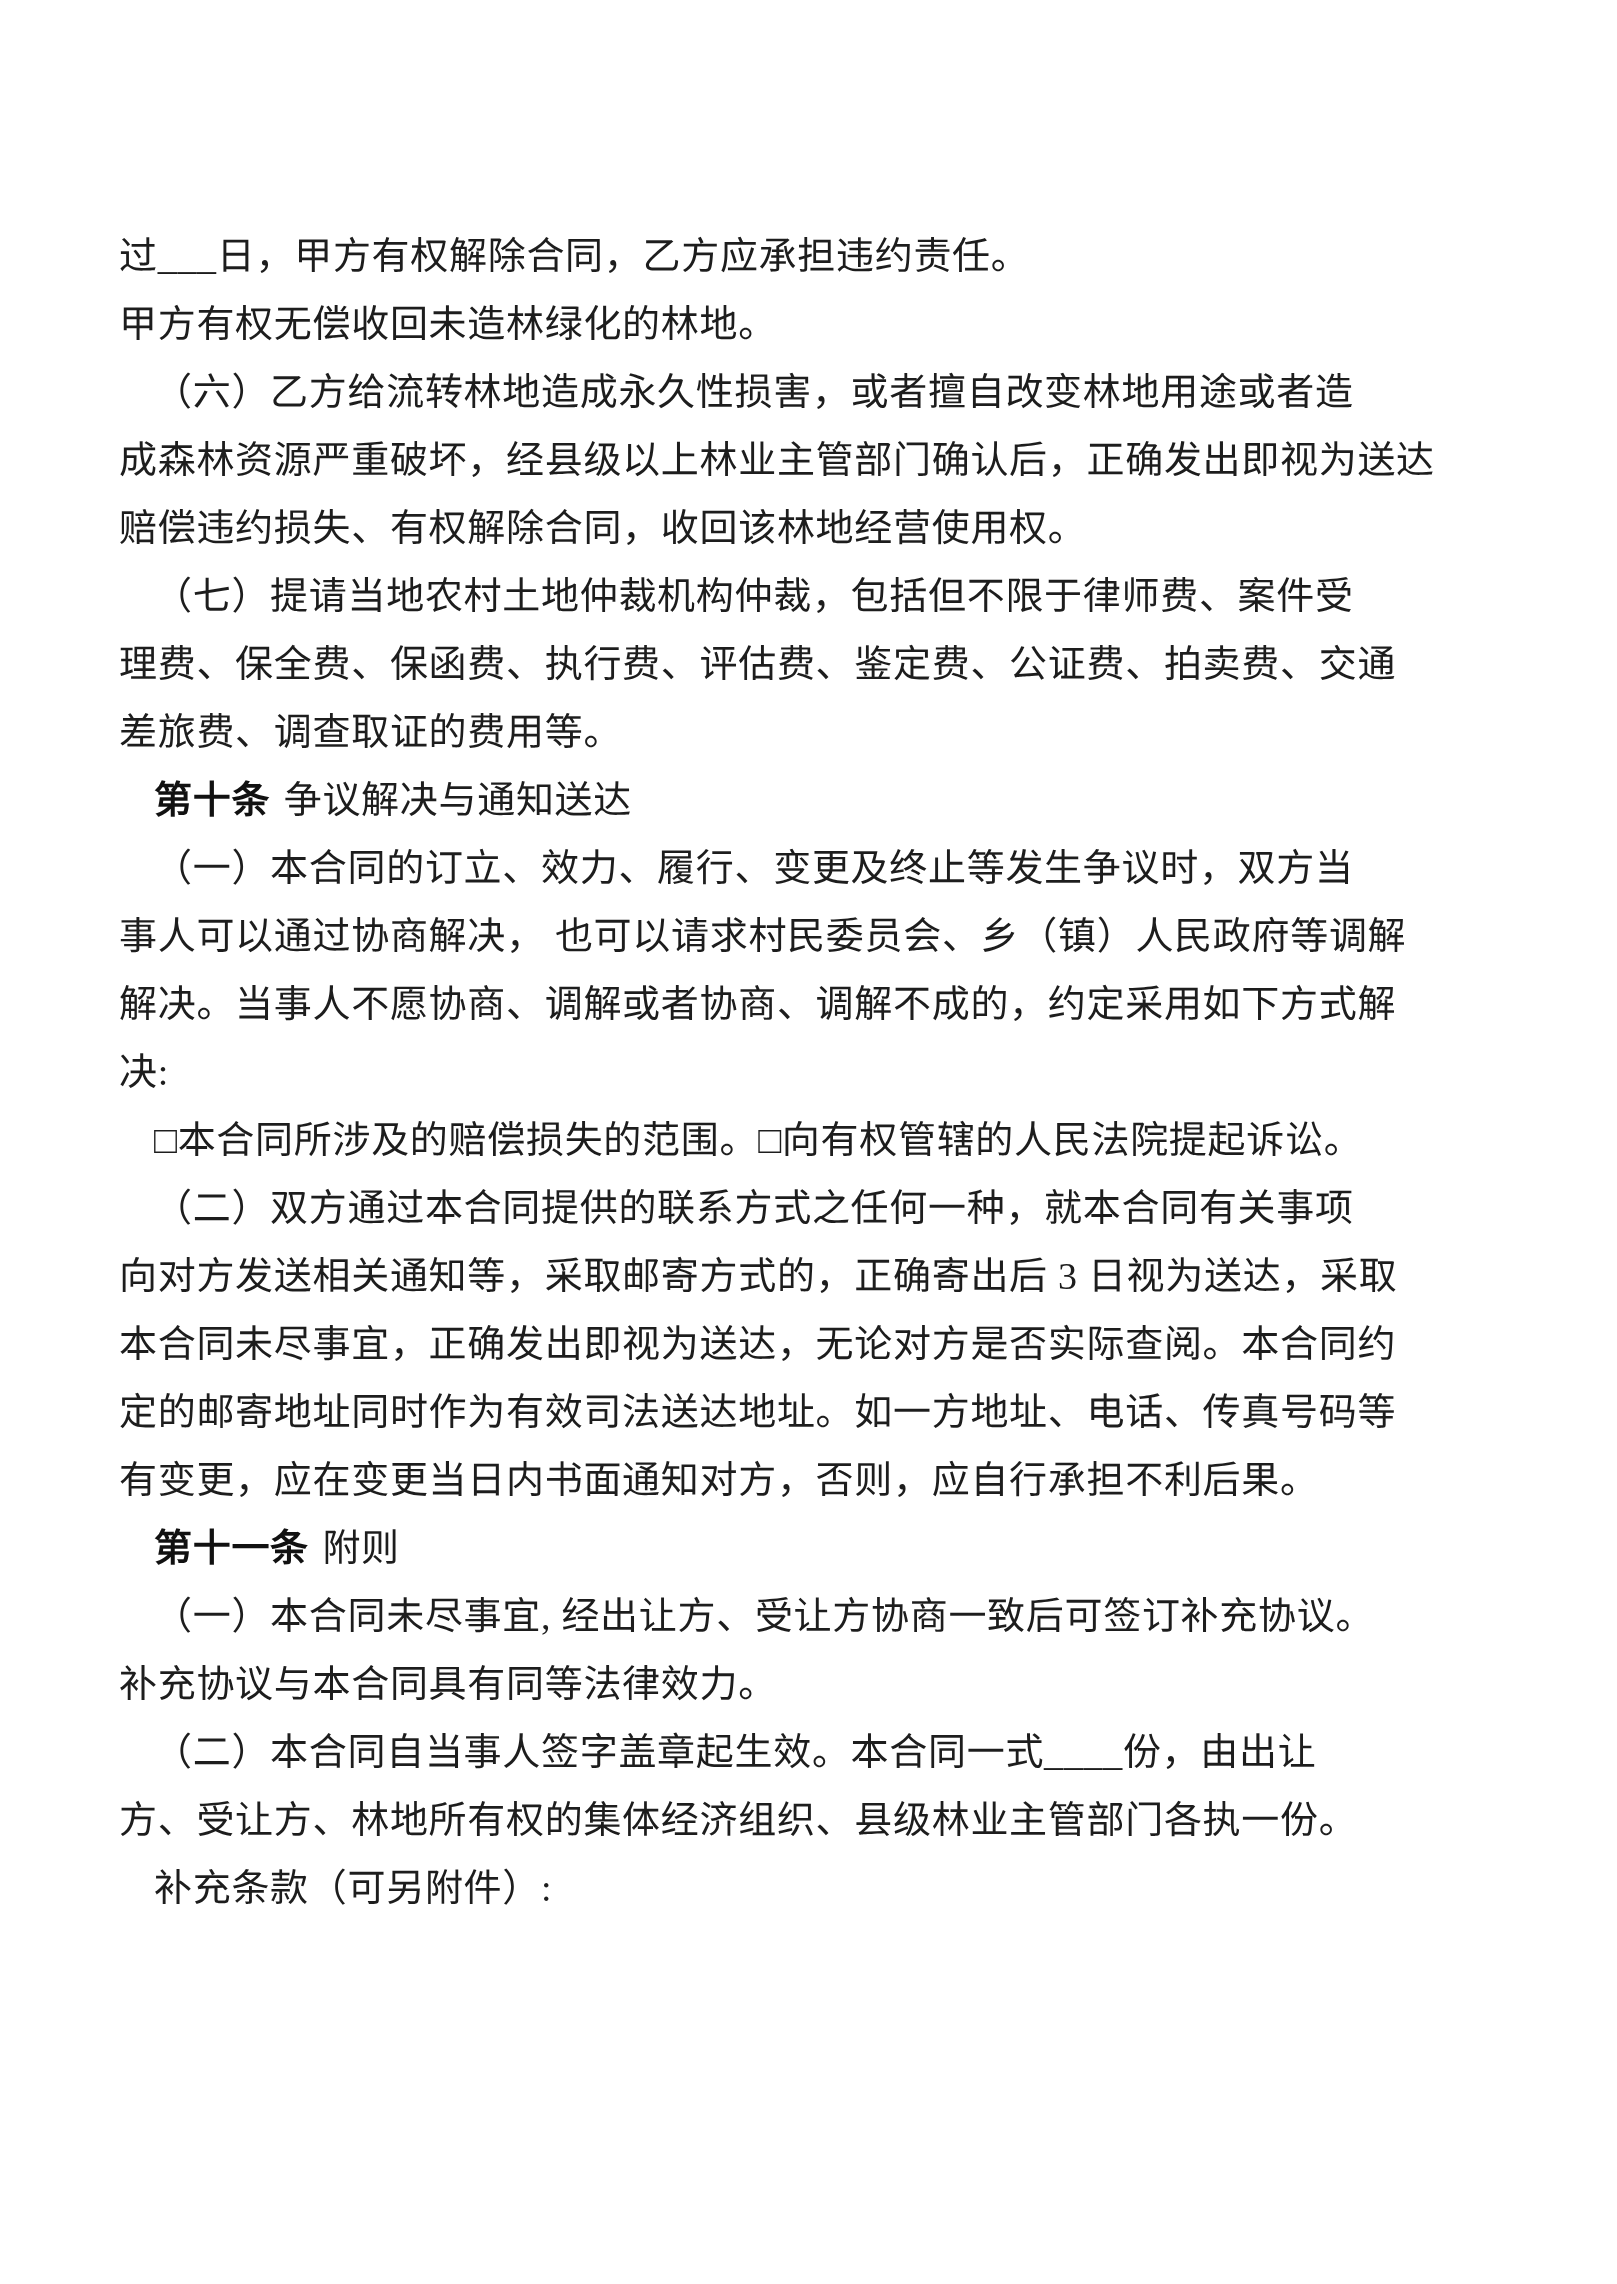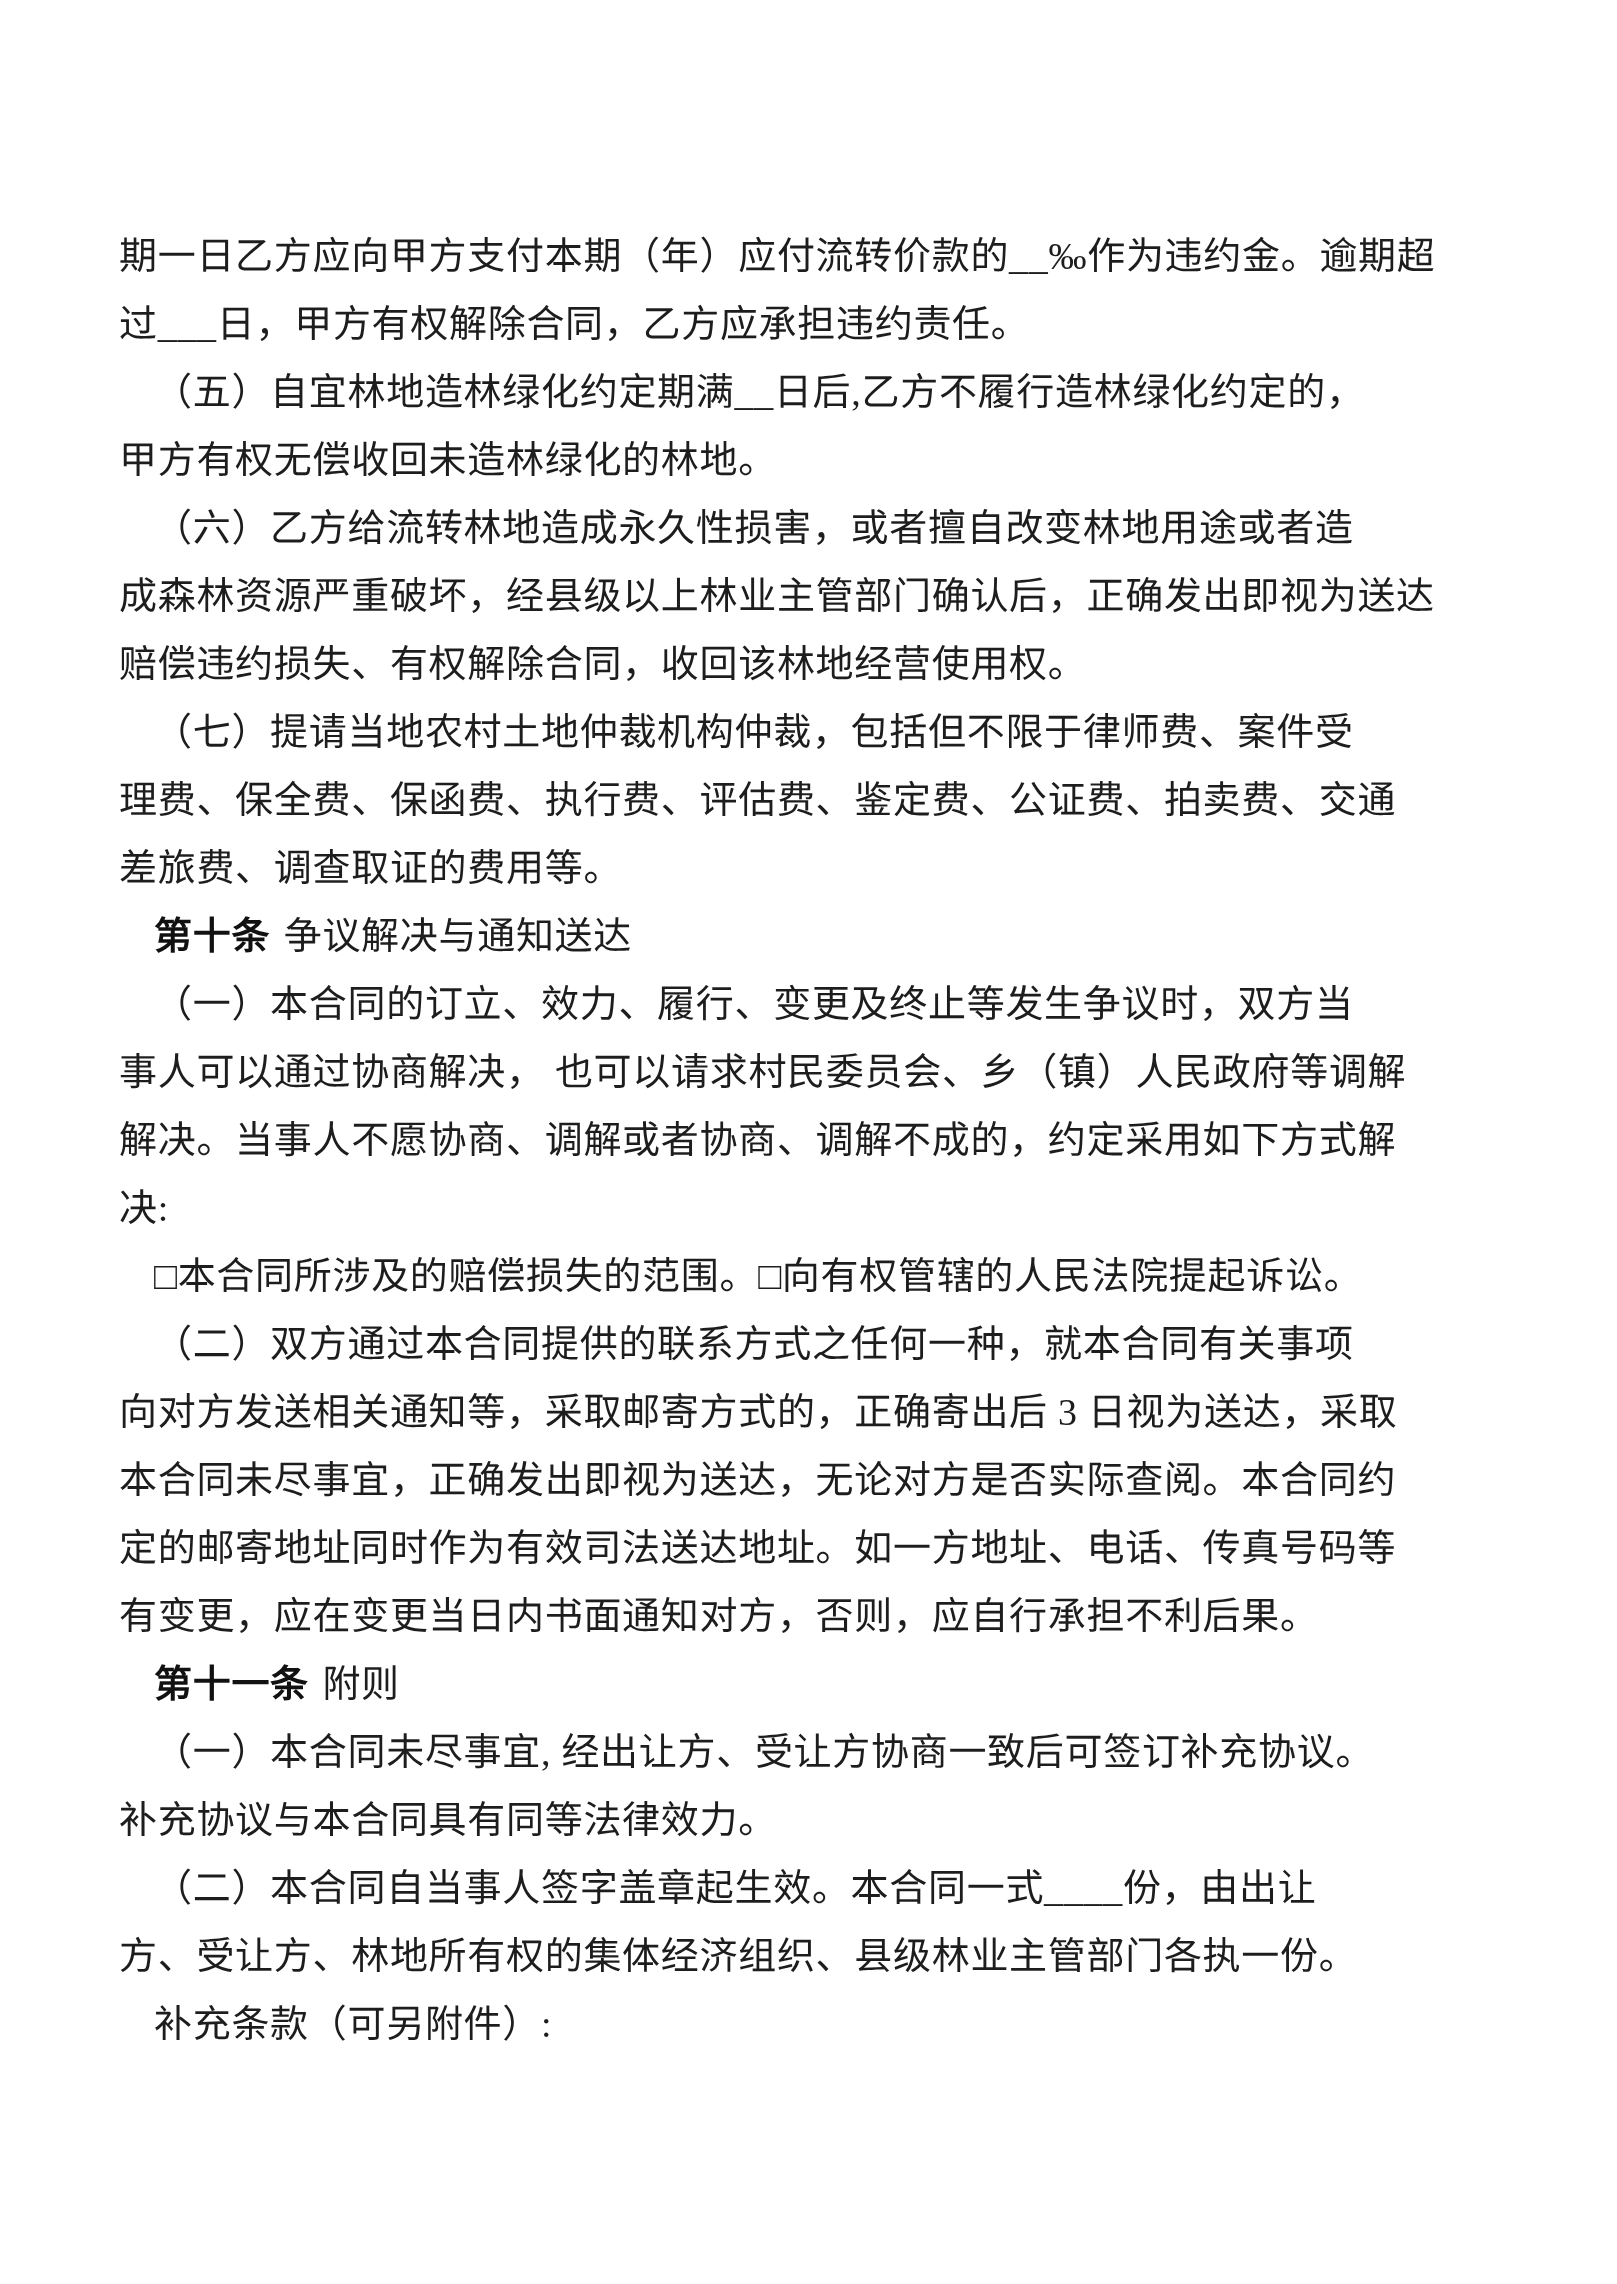--- a/index.html
+++ b/index.html
@@ -45,24 +45,22 @@
   .opt .checkbox {
     display: inline-block;
   }
 </style>
 </head>
 <body>
 
 <div class="page">
   <div class="content">
 
-    <div class="line"><span>期一日乙方应向甲方支付本期（年）应付流转价款的__‰作为违约金。逾期超</span></div>
     <div class="line"><span>过___日，甲方有权解除合同，乙方应承担违约责任。</span></div>
 
-    <div class="line indent"><span>（五）自宜林地造林绿化约定期满__日后,乙方不履行造林绿化约定的，</span></div>
     <div class="line"><span>甲方有权无偿收回未造林绿化的林地。</span></div>
 
     <div class="line indent"><span>（六）乙方给流转林地造成永久性损害，或者擅自改变林地用途或者造</span></div>
     <div class="line"><span>成森林资源严重破坏，经县级以上林业主管部门确认后，正确发出即视为送达</span></div>
     <div class="line"><span>赔偿违约损失、有权解除合同，收回该林地经营使用权。</span></div>
 
     <div class="line indent"><span>（七）提请当地农村土地仲裁机构仲裁，包括但不限于律师费、案件受</span></div>
     <div class="line"><span>理费、保全费、保函费、执行费、评估费、鉴定费、公证费、拍卖费、交通</span></div>
     <div class="line"><span>差旅费、调查取证的费用等。</span></div>
 

